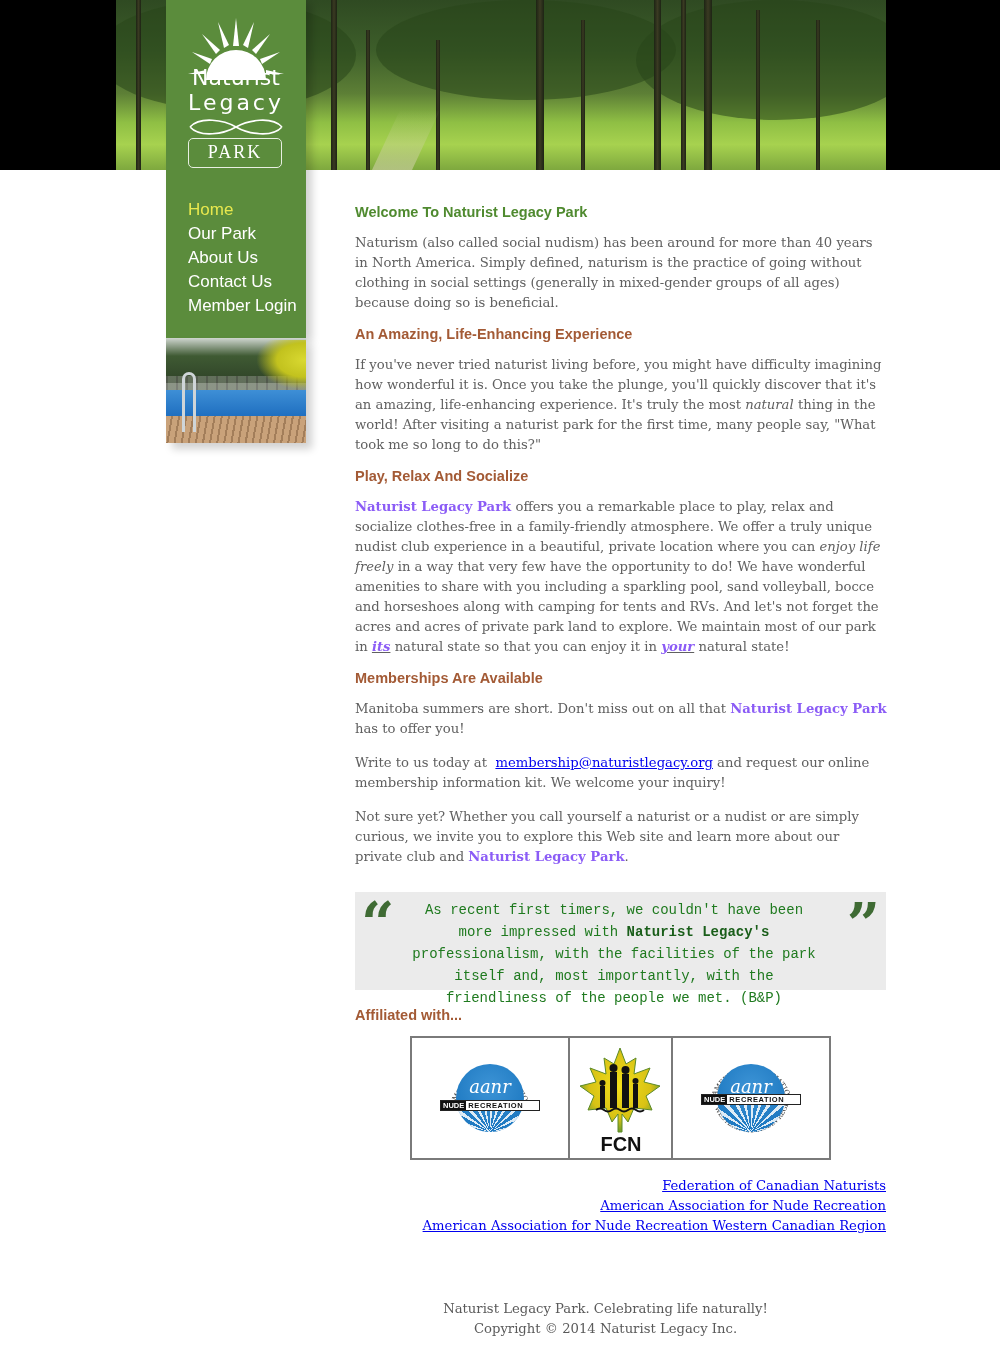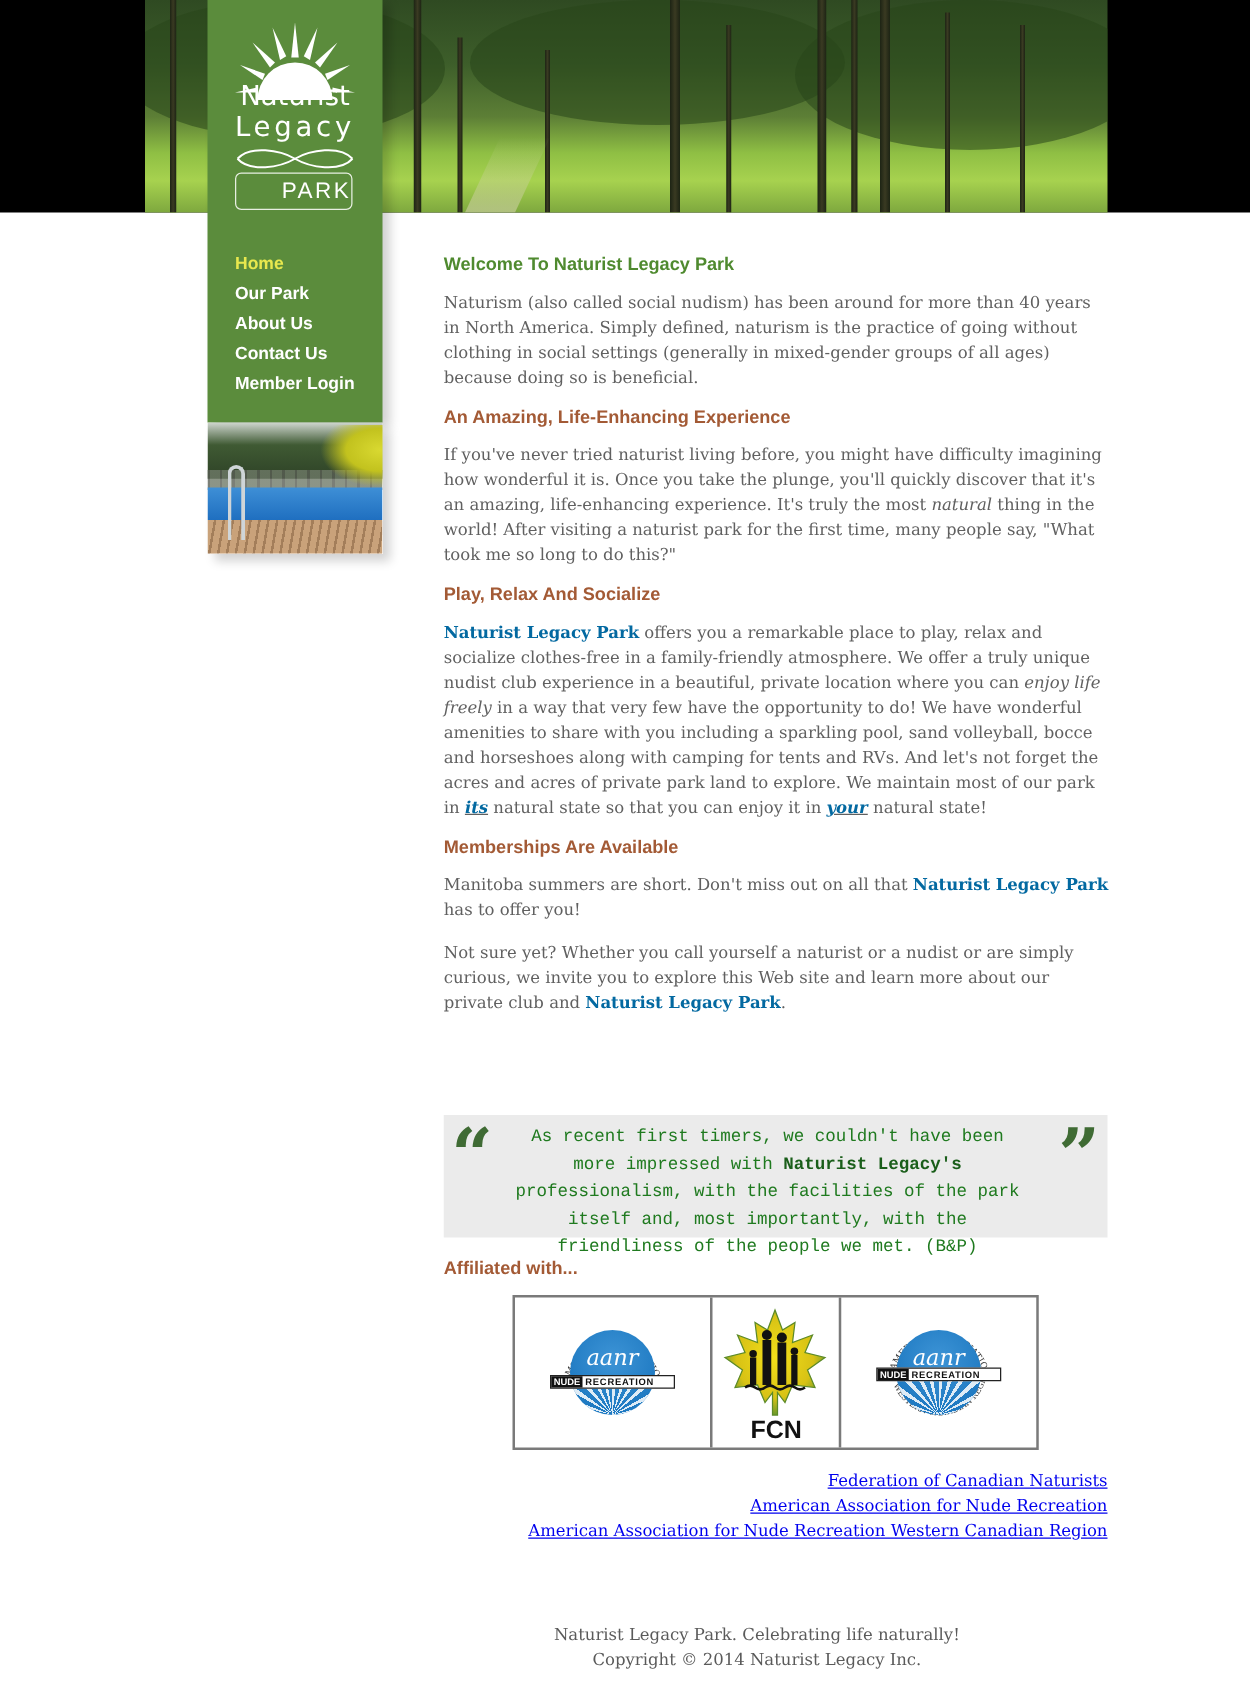--- a/index.html
+++ b/index.html
@@ -25,26 +25,26 @@
   .logo-sun { position: absolute; left: 22px; top: 8px; width: 96px; height: 64px; }
   .logo-line1, .logo-line2 {
     position: absolute; left: 0; width: 140px; text-align: center; color: #fff;
     font-family: "DejaVu Sans", sans-serif; font-size: 22px; letter-spacing: 0px;
   }
   .logo-line1 { top: 55px; }
   .logo-line2 { top: 80px; letter-spacing: 3px; }
   .logo-swoosh { position: absolute; left: 22px; top: 108px; width: 96px; height: 18px; }
   .logo-park {
     position: absolute; left: 22px; top: 128px; width: 94px; height: 30px; border: 1.5px solid #e8efe2;
-    border-radius: 5px; color: #fff; text-align: right; font-family: Liberation Sans, sans-serif;
+    border-radius: 5px; color: #fff; text-align: center; font-family: Liberation Serif, serif;
     font-size: 18px; line-height: 27px; letter-spacing: 2px;
   }
   .nav { position: absolute; left: 22px; top: 202px; list-style: none; }
   .nav li { height: 24px; line-height: 16px; font-family: "Liberation Sans", sans-serif;
-            font-weight: bold; font-size: 14px; color: #fff; cursor: pointer; }
+            font-weight: normal; font-size: 17px; color: #fff; cursor: pointer; }
   .nav li.active { color: #e8e84e; }
 
   .side-photo { position: absolute; left: 166px; top: 338px; width: 140px; height: 105px; overflow: hidden;
                 box-shadow: 6px 6px 8px rgba(0,0,0,0.18); }
   .sp-trees { position: absolute; left: 0; top: 0; width: 140px; height: 45px;
               background: linear-gradient(180deg, #cfd6cf 0%, #3f5a33 40%, #2e4227 100%); }
   .sp-fence { position: absolute; left: 0; top: 38px; width: 140px; height: 16px;
               background: repeating-linear-gradient(90deg, #5a5f55 0 2px, #6f7a68 2px 10px); opacity: 0.8; }
   .sp-pool { position: absolute; left: 0; top: 52px; width: 140px; height: 26px;
              background: linear-gradient(180deg, #3e8fd6 0%, #1f6fc0 100%); }
@@ -54,21 +54,21 @@
              background: radial-gradient(ellipse at 80% 40%, #d9d931 0%, #c2c21e 40%, rgba(0,0,0,0) 70%); }
   .sp-rail { position: absolute; left: 16px; top: 34px; width: 14px; height: 60px; border: 3px solid #cfd5d8;
              border-bottom: none; border-radius: 8px 8px 0 0; }
 
   
   .main { position: absolute; left: 355px; top: 203px; width: 532px; }
   h2 { font-family: "Liberation Sans", sans-serif; font-weight: bold; font-size: 14.5px; line-height: 18px; }
   h2.green { color: #4f8a2f; }
   h2.brown { color: #a35a35; }
   p { font-size: 13.2px; line-height: 20px; color: #606060; }
-  p b { color: #0369a1; }
+  p b { color: #8b5cf6; }
   .sec { margin-bottom: 12px; }
   h2 + p { margin-top: 12px; }
   a.lnk { color: #0000ee; text-decoration: underline; }
 
   .quote { position: absolute; left: 355px; top: 892px; width: 531px; height: 98px; background: #ebebeb; }
   .quote-mark { position: absolute; top: 2px; font-family: "DejaVu Serif", serif; font-weight: bold;
                 font-size: 58px; color: #3f6b34; line-height: 60px; }
   .quote-open { left: 6px; }
   .quote-close { right: 6px; }
   .quote-text { position: absolute; left: 50px; top: 7px; width: 418px; text-align: center;
@@ -176,20 +176,21 @@
   </div>
 
   <div class="sec">
     <h2 class="brown">Play, Relax And Socialize</h2>
     <p><b>Naturist Legacy Park</b><span> offers you a remarkable place to play, relax and socialize clothes-free in a family-friendly atmosphere. We offer a truly unique nudist club experience in a beautiful, private location where you can </span><i>enjoy life freely</i><span> in a way that very few have the opportunity to do! We have wonderful amenities to share with you including a sparkling pool, sand volleyball, bocce and horseshoes along with camping for tents and RVs. And let's not forget the acres and acres of private park land to explore. We maintain most of our park in </span><u><b><i>its</i></b></u><span> natural state so that you can enjoy it in </span><u><b><i>your</i></b></u><span> natural state!</span></p>
   </div>
 
   <div class="sec">
     <h2 class="brown">Memberships Are Available</h2>
     <p><span>Manitoba summers are short. Don't miss out on all that </span><b>Naturist Legacy Park</b><span> has to offer you!</span></p>
+    <p style="margin-top:14px;"><span style="white-space:pre">Write to us today at  </span><a class="lnk">membership@naturistlegacy.org</a><span> and request our online membership information kit. We welcome your inquiry!</span></p>
     <p style="margin-top:14px;"><span>Not sure yet? Whether you call yourself a naturist or a nudist or are simply curious, we invite you to explore this Web site and learn more about our private club and </span><b>Naturist Legacy Park</b><span>.</span></p>
   </div>
 </div>
 
 <div class="quote">
   <div class="quote-mark quote-open">“</div>
   <div class="quote-text"><span>As recent first timers, we couldn't have been more impressed with </span><b>Naturist Legacy's</b><span> professionalism, with the facilities of the park itself and, most importantly, with the friendliness of the people we met. (B&amp;P)</span></div>
   <div class="quote-mark quote-close">”</div>
 </div>
 

